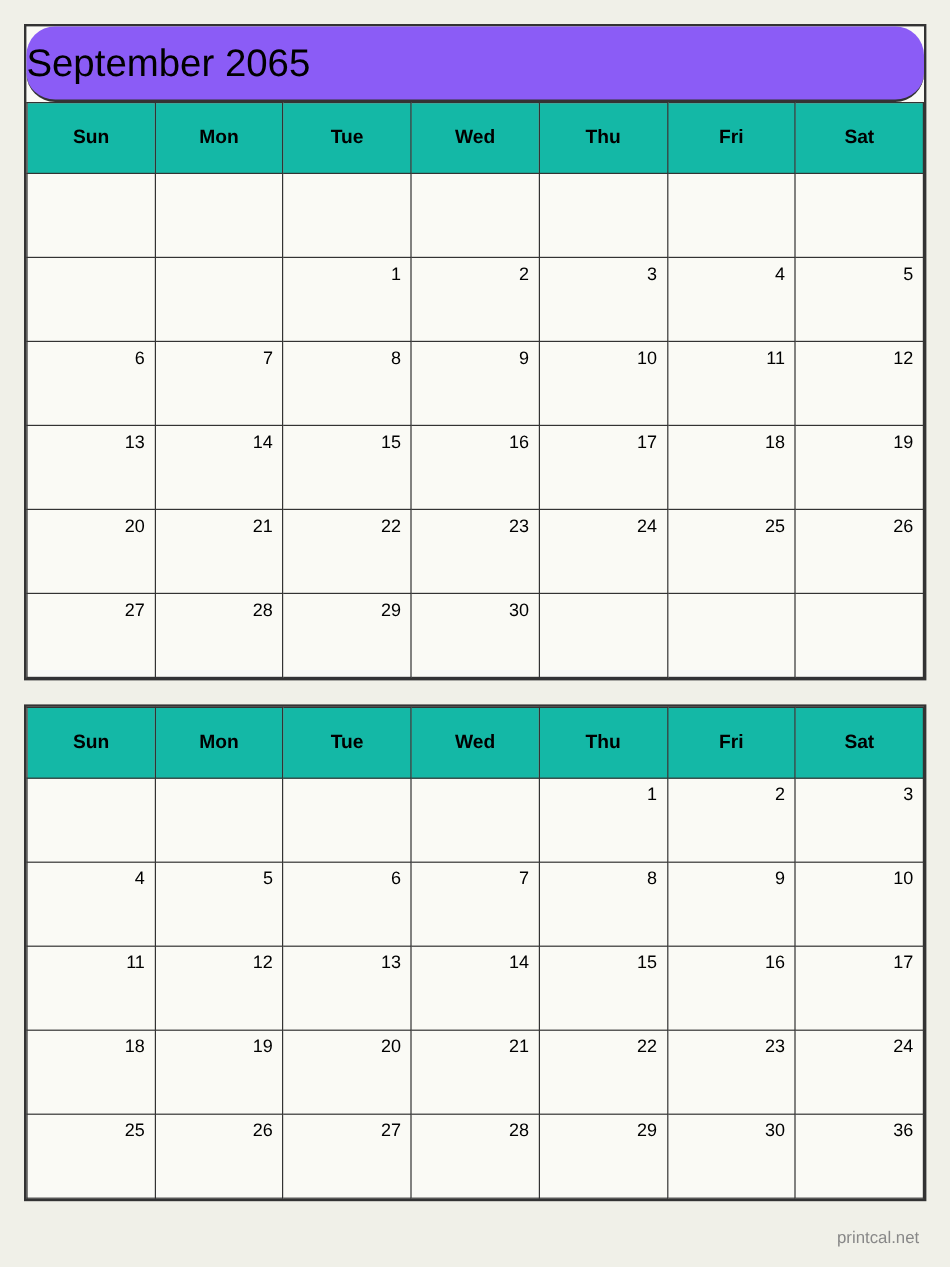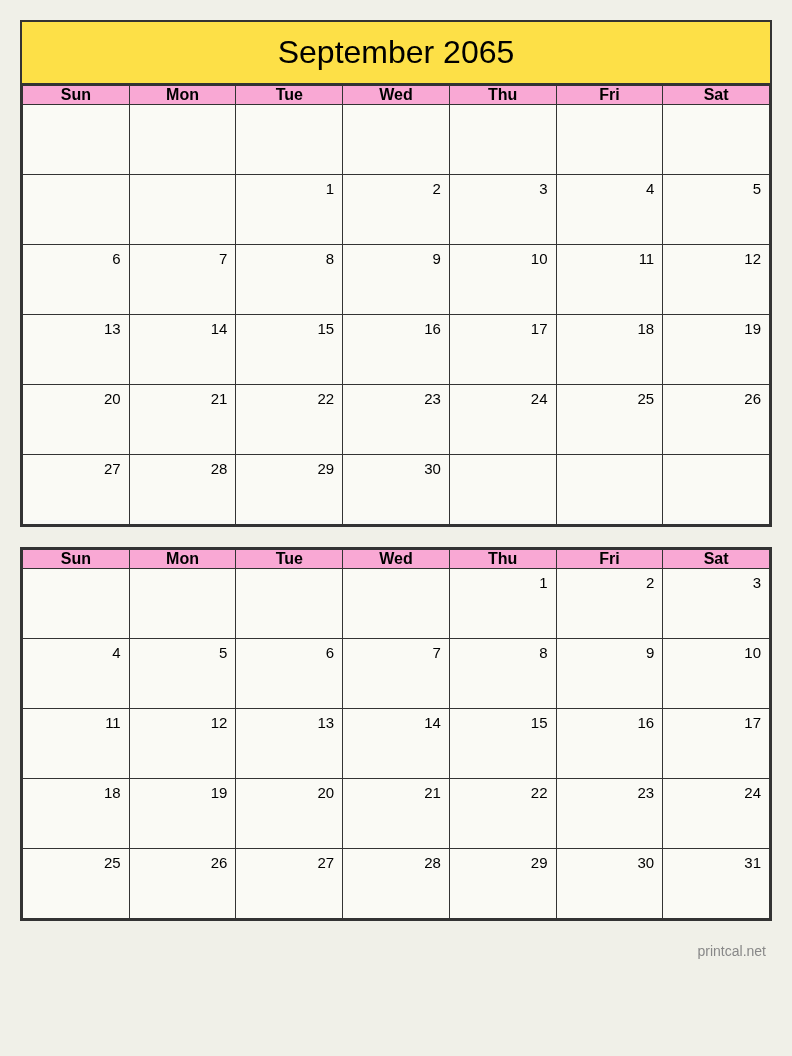--- a/index.html
+++ b/index.html
@@ -13,38 +13,39 @@
       align-items: center;
       padding: 20px;
       gap: 20px;
     }
     .calendar {
       background: #fafaf5;
       border: 2px solid #333;
       width: 752px;
     }
     .calendar-title {
-      text-align: center;
+      text-align: left;
       font-size: 32px;
       font-weight: normal;
       padding: 12px 0;
       border-bottom: 2px solid #333;
-      background: #fde047;
+      background: #8b5cf6;
+      border-radius: 24px;
     }
     .calendar-grid {
       width: 100%;
       border-collapse: collapse;
     }
     .calendar-grid th {
       border: 1px solid #333;
       text-align: center;
-      padding: 0 0;
+      padding: 20px 0;
       font-size: 16px;
       font-weight: bold;
-      background: #f9a8d4;
+      background: #14b8a6;
     }
     .calendar-grid td {
       border: 1px solid #333;
       width: calc(100% / 7);
       height: 70px;
       vertical-align: top;
       padding: 5px 8px;
       font-size: 15px;
       text-align: right;
       background: #fafaf5;
@@ -186,19 +187,19 @@
           <td>23</td>
           <td>24</td>
         </tr>
         <tr>
           <td>25</td>
           <td>26</td>
           <td>27</td>
           <td>28</td>
           <td>29</td>
           <td>30</td>
-          <td>31</td>
+          <td>36</td>
         </tr>
       </tbody>
   </table>
 </div>
 
 <div class="watermark">printcal.net</div>
 
 </body></html>

